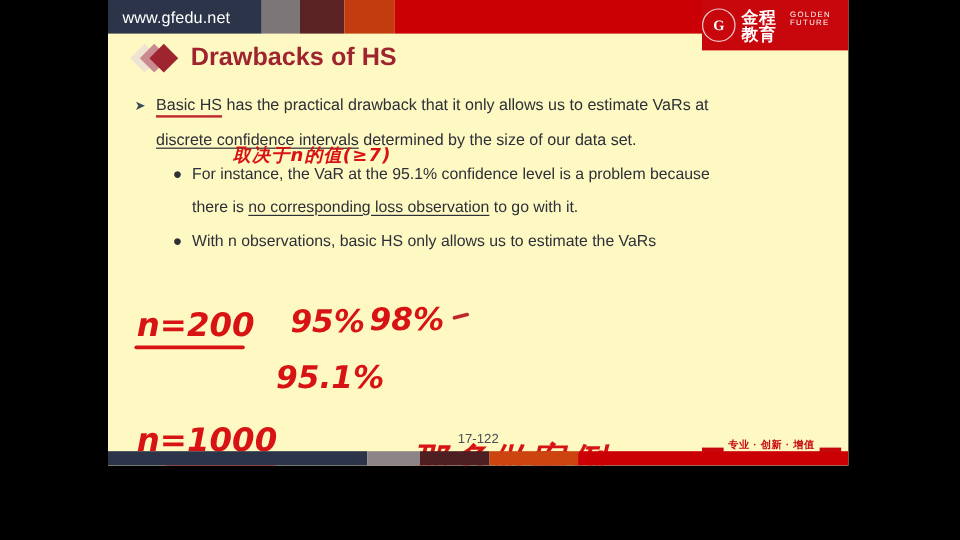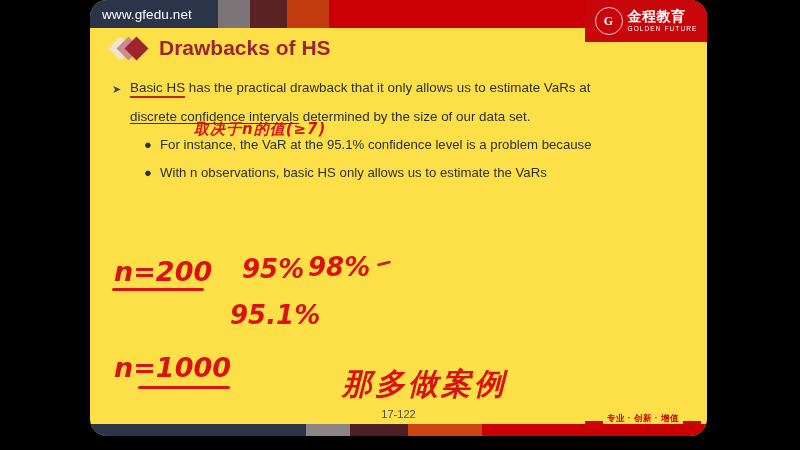--- a/index.html
+++ b/index.html
@@ -1,39 +1,39 @@
 <!DOCTYPE html>
 <html><head>
 <meta charset="utf-8">
 <style>
   html,body{margin:0;padding:0;background:#000;}
   body{width:800px;height:450px;overflow:hidden;font-family:"Liberation Sans",sans-serif;}
 
   #stage{position:relative;width:800px;height:450px;background:#000;}
 
   
-  #slide{position:absolute;left:90px;top:0;width:617px;height:436px;background:#fde047;overflow:hidden;border-radius:17px;}
+  #slide{position:absolute;left:90px;top:0;width:617px;height:388px;background:#fef9c3;overflow:hidden;}
 
   
   .topbar{position:absolute;left:0;top:0;width:617px;height:28px;display:flex;}
   .tb-seg{height:28px;}
   .tb-url{position:relative;background:#2b3448;width:128px;display:flex;align-items:center;}
   .tb-url span{color:#fff;font-size:13.5px;padding-left:12px;letter-spacing:.1px;}
   .tb-gray{background:#7d7679;width:32px;}
   .tb-maroon{background:#5a2222;width:37px;}
   .tb-orange{background:#c23c10;width:42px;}
   .tb-red{background:#ca0005;flex:1;}
 
   
   .logo{position:absolute;right:0;top:0;width:122px;height:42px;background:#c8070c;
         display:flex;align-items:center;justify-content:center;z-index:4;}
   .logo-emblem{width:26px;height:26px;border-radius:50%;border:1.6px solid #f3c9c9;
         display:flex;align-items:center;justify-content:center;margin-right:5px;flex:none;}
   .logo-emblem i{font-style:normal;color:#fff;font-size:12px;font-weight:bold;font-family:"Liberation Serif",serif;}
-  .logo-txt{display:flex;flex-direction:column;line-height:1;}
+  .logo-txt{display:flex;flex-direction:row;line-height:1;}
   .logo-cn{color:#fff;font-size:14px;font-weight:bold;letter-spacing:.5px;}
   .logo-en{color:#fff;font-size:6.5px;letter-spacing:1.1px;margin-top:3px;}
 
   
   .title-row{position:absolute;left:22px;top:36px;display:flex;align-items:center;}
   .dia{width:17px;height:17px;transform:rotate(45deg);display:inline-block;}
   .dia.d1{background:#efe3d4;margin-right:-9px;}
   .dia.d2{background:#c98b8f;margin-right:-9px;}
   .dia.d3{background:#9e2430;}
   .title-txt{margin-left:14px;font-size:21px;font-weight:bold;color:#9e2430;font-family:"Liberation Sans",sans-serif;}
@@ -106,20 +106,24 @@
         </div>
         <div class="lvl1">
           <span class="arrow"></span>
           <span class="txt"><span class="u">discrete confidence intervals</span><span> determined by the size of our data set.</span></span>
         </div>
         <div class="lvl2">
           <span class="dot">●</span>
           <span class="txt"><span>For instance, the VaR at the 95.1% confidence level is a problem because</span></span>
         </div>
         <div class="lvl2">
+          <span class="dot"></span>
+          <span class="txt"><span>there is </span><span class="u">no corresponding loss observation</span><span> to go with it.</span></span>
+        </div>
+        <div class="lvl2">
           <span class="dot">●</span>
           <span class="txt"><span>With n observations, basic HS only allows us to estimate the VaRs</span></span>
         </div>
       </div>
 
     <div class="hw" style="left:104px;top:120px;font-size:15px;letter-spacing:1px;">取决于n的值(≥7)</div>
 
     <div class="hw" style="left:24px;top:256px;font-size:27px;">n=200</div>
     <div class="hw-ul" style="left:22px;top:288px;width:92px;height:3px;"></div>
 

